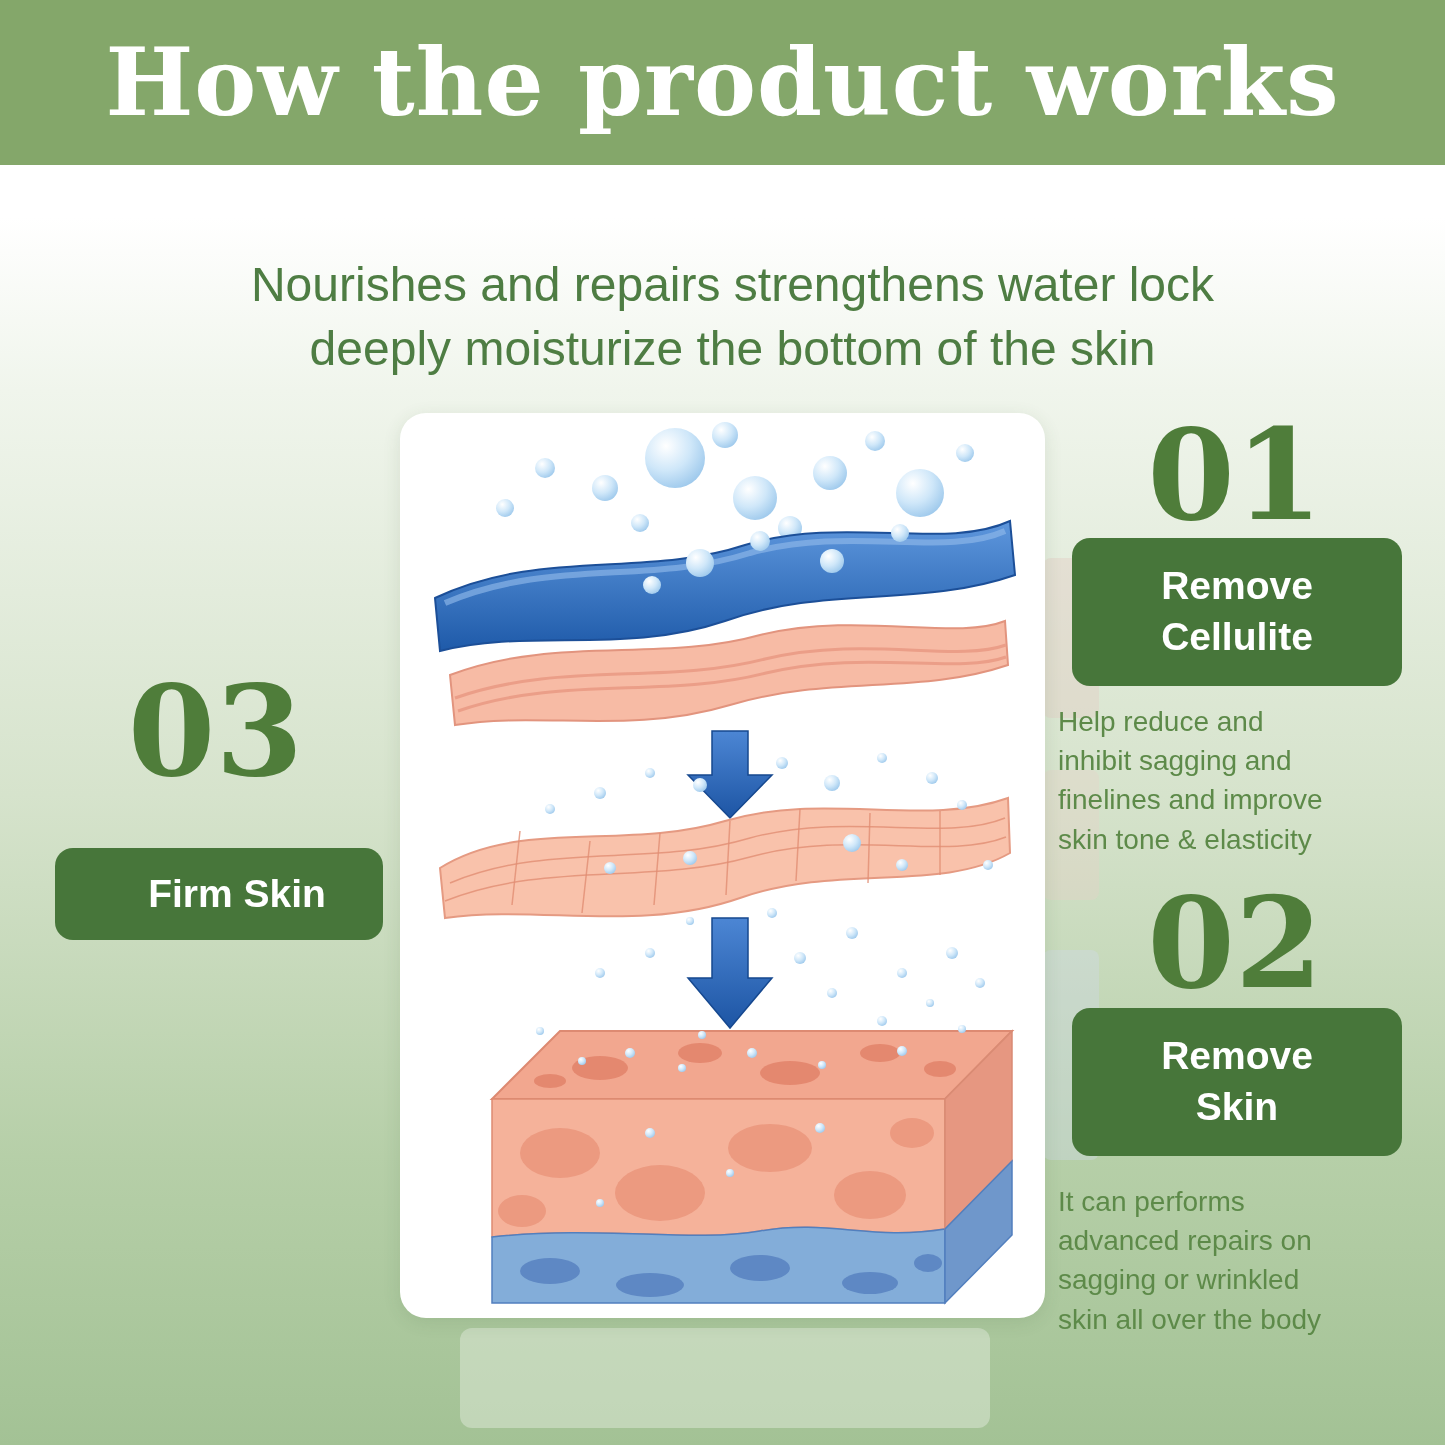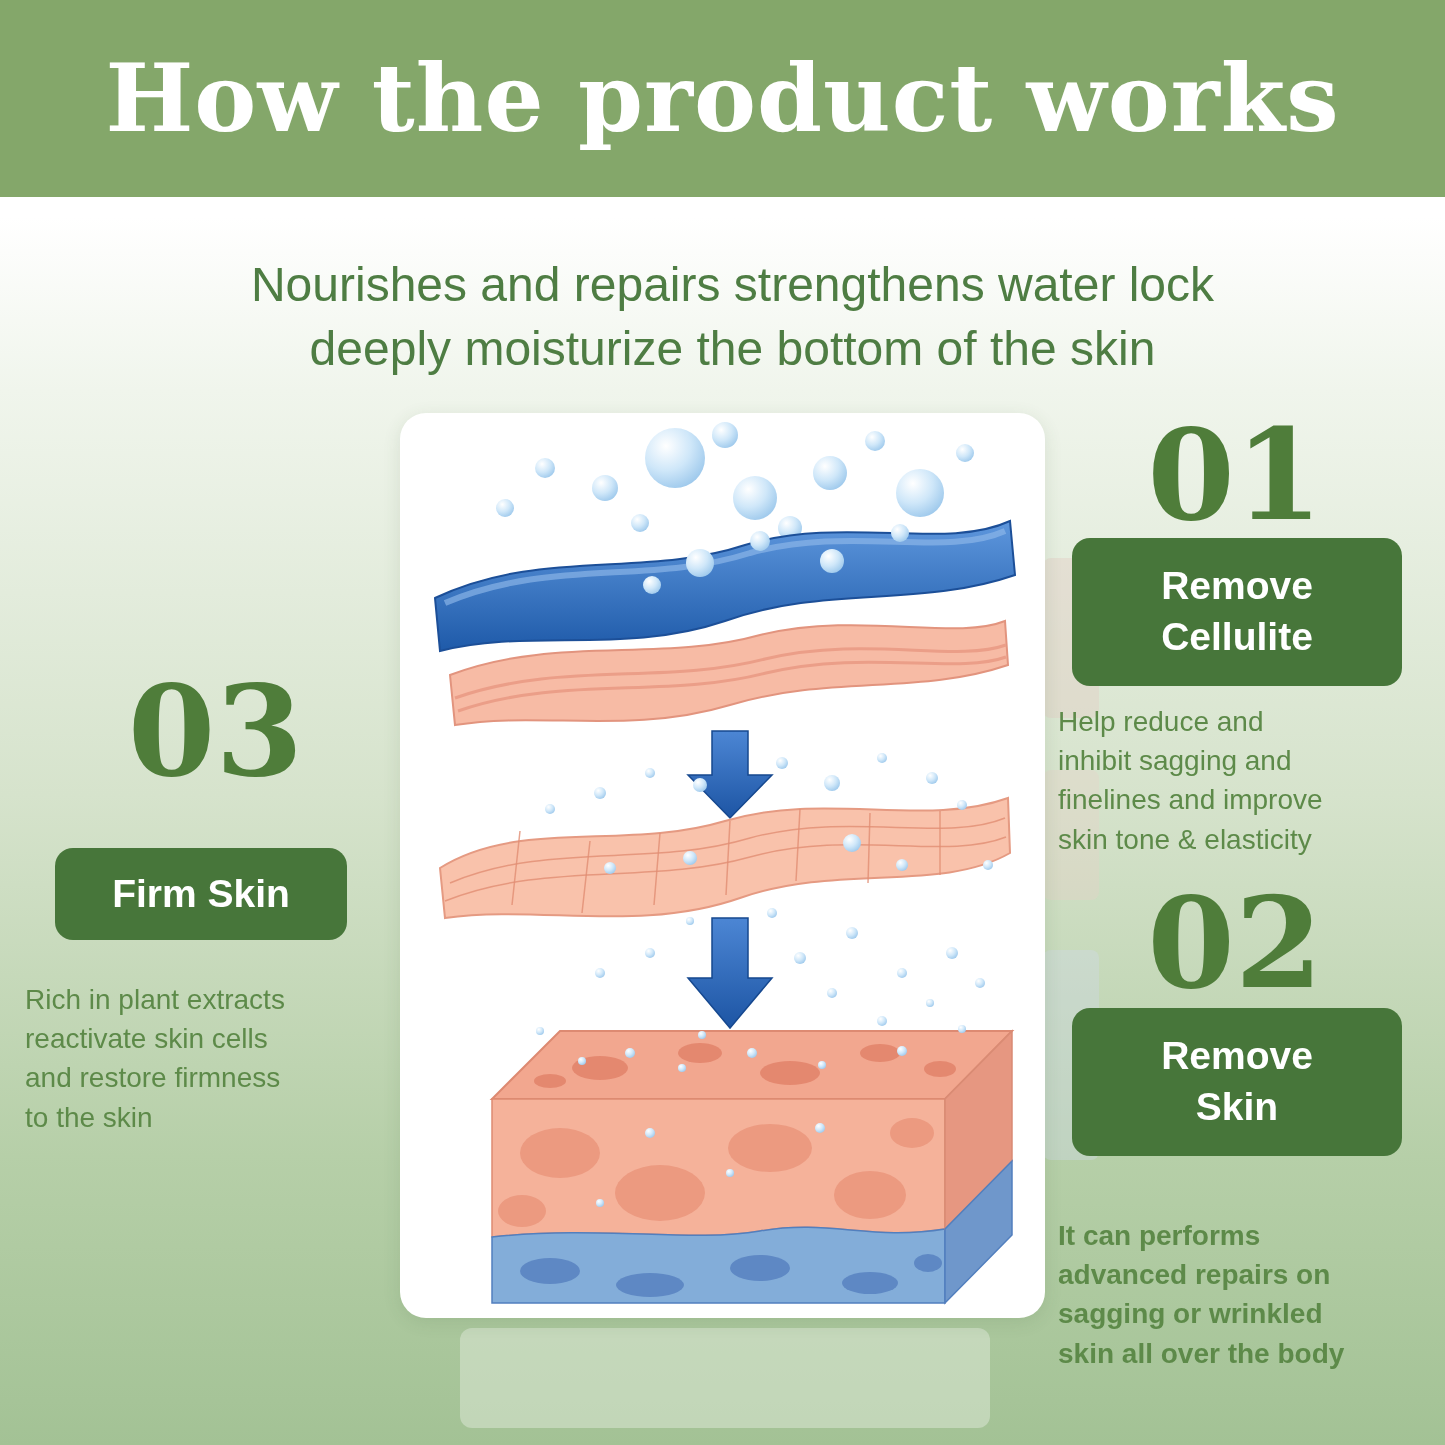--- a/index.html
+++ b/index.html
@@ -2,21 +2,21 @@
 <html style="--header_bg: #84a76a; --accent_green: #47763a; --text_green: #4e7d43; --paragraph_green: #5d8a49; --number_green: #4f7d3a; --arrow_blue: #2b62ae;"><head>
 <meta charset="utf-8">
 <style>
   html,body{margin:0;padding:0;}
   body{font-family:"Liberation Sans",sans-serif;background:#e9e9e9;}
   .canvas{
     position:relative;width:1445px;height:1445px;margin:0 auto;overflow:hidden;
     background:linear-gradient(180deg,#ffffff 0%,#ffffff 15%,#f0f5ec 27%,#d6e3cc 55%,#b6cfa8 80%,#a3c295 100%);
   }
   .banner{
-    position:absolute;top:0;left:0;width:1445px;height:197px;
+    position:absolute;top:0;left:0;width:1445px;height:165px;
     background:var(--header_bg,#84a76a);
     display:flex;align-items:center;justify-content:center;
   }
   .banner h1{
     margin:0;color:#ffffff;font-family:"DejaVu Serif","Liberation Serif",serif;
     font-weight:700;font-size:93px;letter-spacing:1px;
   }
   .intro{
     position:absolute;top:243px;left:0;width:1445px;margin:10px;
     text-align:center;white-space:pre-line;
@@ -36,27 +36,27 @@
   .num1{left:1060px;top:412px;width:350px;}
   .num2{left:1060px;top:880px;width:350px;}
   .num3{left:38px;top:668px;width:355px;}
   .pill{
     position:absolute;z-index:3;background:var(--accent_green,#47763a);
     color:#ffffff;border-radius:18px;display:flex;align-items:center;justify-content:center;
     font-weight:700;font-size:39px;line-height:1.3;text-align:center;white-space:pre-line;
   }
   .pill1{left:1072px;top:538px;width:330px;height:148px;}
   .pill2{left:1072px;top:1008px;width:330px;height:148px;}
-  .pill3{left:55px;top:848px;width:292px;height:92px;}
+  .pill3{left:55px;top:848px;width:292px;height:92px;padding-left:36px;}
   .desc{
     position:absolute;z-index:3;margin:0;text-align:left;white-space:pre-line;
     color:var(--paragraph_green,#5d8a49);font-size:28px;line-height:1.4;
   }
   .desc1{left:1058px;top:702px;width:355px;}
-  .desc2{left:1058px;top:1216px;width:355px;font-weight:bold;}
+  .desc2{left:1058px;top:1182px;width:355px;}
   .desc3{left:25px;top:980px;width:370px;}
   .ghost{position:absolute;z-index:1;border-radius:8px;}
   .ghost-rt{left:1043px;top:558px;width:56px;height:160px;background:#e3cfc5;opacity:.45;}
   .ghost-rm{left:1043px;top:770px;width:56px;height:130px;background:#e7d2c8;opacity:.35;}
   .ghost-rb{left:1043px;top:950px;width:56px;height:210px;background:#cfd9e6;opacity:.4;}
   .ghost-bottom{left:460px;top:1328px;width:530px;height:100px;background:#dfe9da;opacity:.5;border-radius:12px;}
 </style>
 </head>
 <body>
 
@@ -222,18 +222,14 @@
   <div class="num num2">02</div>
   <div class="pill pill2">Remove
 Skin</div>
   <p class="desc desc2">It can performs
 advanced repairs on
 sagging or wrinkled
 skin all over the body</p>
 
   <div class="num num3">03</div>
   <div class="pill pill3">Firm Skin</div>
-  <p class="desc desc3">Rich in plant extracts
-reactivate skin cells
-and restore firmness
-to the skin</p>
 
 </div>
 
 </body></html>

